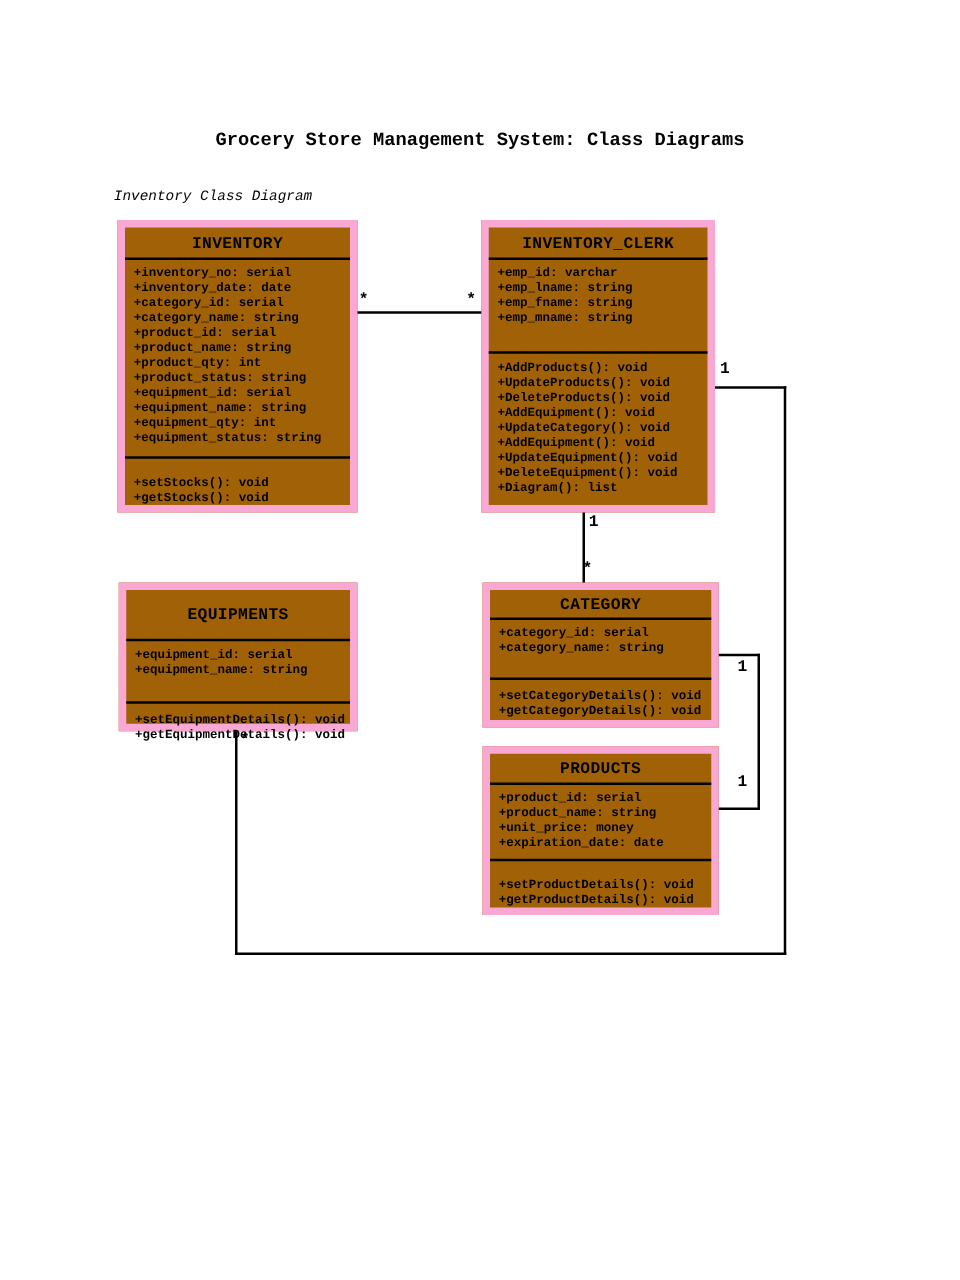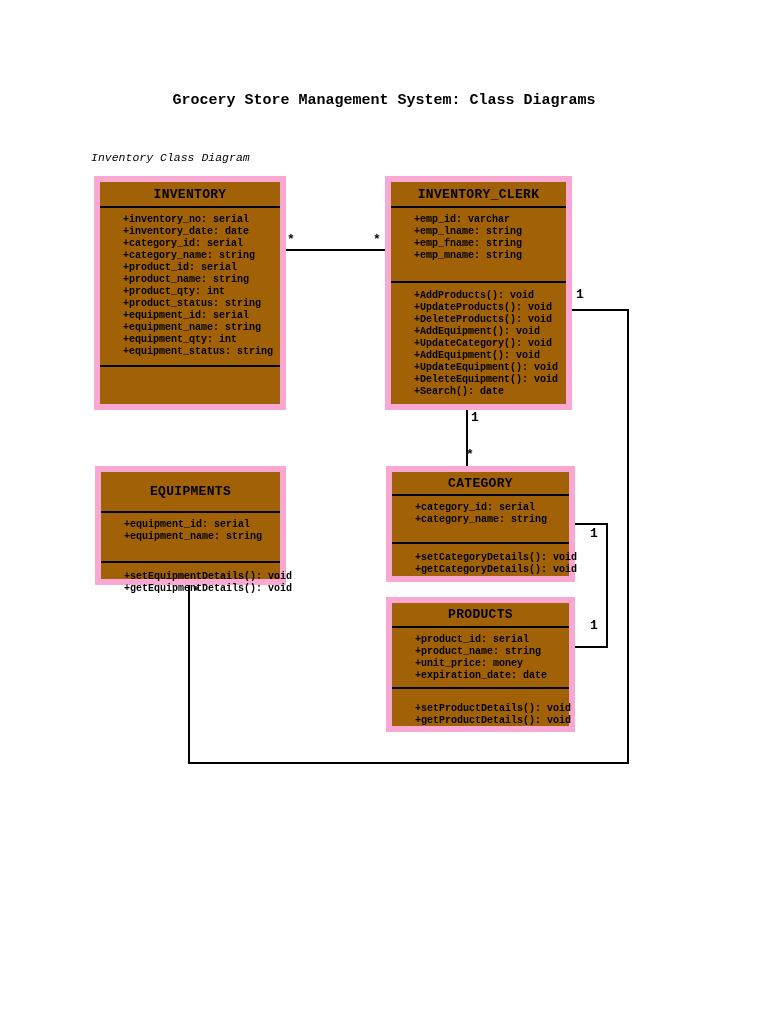--- a/index.html
+++ b/index.html
@@ -1,27 +1,27 @@
 <!DOCTYPE html>
 <html><head>
 <meta charset="utf-8">
 <style>
   html,body{margin:0;padding:0;background:#ffffff;}
   .page{position:relative;width:768px;height:1024px;background:#ffffff;overflow:hidden;
         font-family:"Liberation Mono","DejaVu Sans Mono",monospace;color:#000;}
-  .title{position:absolute;left:0;right:0;top:92px;margin:0;text-align:center;
+  .title{position:absolute;left:0;right:0;top:92px;margin:12px;text-align:center;
          font-size:15px;font-weight:bold;font-family:"Liberation Mono","DejaVu Sans Mono",monospace;}
   .subtitle{position:absolute;left:91px;top:151px;font-size:11.5px;font-style:italic;}
   .uml-class{position:absolute;border:6px solid #f9a8d4;background:#a16207;box-sizing:border-box;
              display:flex;flex-direction:column;}
   .cls-name{border-bottom:2px solid #000;display:flex;align-items:center;justify-content:center;
             font-weight:bold;font-size:13px;letter-spacing:0.3px;box-sizing:border-box;flex:none;}
   .cls-attrs{border-bottom:2px solid #000;box-sizing:border-box;padding:6px 3px 0 7px;flex:none;}
   .cls-methods{box-sizing:border-box;padding:15px 3px 0 7px;flex:1;}
-  .row{font-size:10px;font-weight:bold;line-height:12px;white-space:pre;margin-left:16px;}
+  .row{font-size:10px;font-weight:bold;line-height:12px;white-space:pre;}
   .seg{position:absolute;background:#000;}
   .mult{position:absolute;font-size:13px;font-weight:bold;line-height:14px;}
 </style>
 </head>
 <body>
 
 <div class="page">
 
   <h1 class="title">Grocery Store Management System: Class Diagrams</h1>
   <div class="subtitle">Inventory Class Diagram</div>
@@ -35,40 +35,44 @@
       <div class="row">+category_name: string</div>
       <div class="row">+product_id: serial</div>
       <div class="row">+product_name: string</div>
       <div class="row">+product_qty: int</div>
       <div class="row">+product_status: string</div>
       <div class="row">+equipment_id: serial</div>
       <div class="row">+equipment_name: string</div>
       <div class="row">+equipment_qty: int</div>
       <div class="row">+equipment_status: string</div>
     </div>
+    <div class="cls-methods">
+      <div class="row">+setStocks(): void</div>
+      <div class="row">+getStocks(): void</div>
+    </div>
   </div>
 
   <div class="uml-class" style="left:385px;top:176px;width:187px;height:234px">
     <div class="cls-name" style="height:26px">INVENTORY_CLERK</div>
     <div class="cls-attrs" style="height:75px">
       <div class="row">+emp_id: varchar</div>
       <div class="row">+emp_lname: string</div>
       <div class="row">+emp_fname: string</div>
       <div class="row">+emp_mname: string</div>
     </div>
     <div class="cls-methods" style="padding-top:7px">
       <div class="row">+AddProducts(): void</div>
       <div class="row">+UpdateProducts(): void</div>
       <div class="row">+DeleteProducts(): void</div>
       <div class="row">+AddEquipment(): void</div>
       <div class="row">+UpdateCategory(): void</div>
       <div class="row">+AddEquipment(): void</div>
       <div class="row">+UpdateEquipment(): void</div>
       <div class="row">+DeleteEquipment(): void</div>
-      <div class="row">+Search(): date</div>
+      <div class="row">+Diagram(): list</div>
     </div>
   </div>
 
   <div class="uml-class" style="left:95px;top:466px;width:191px;height:119px">
     <div class="cls-name" style="height:41px">EQUIPMENTS</div>
     <div class="cls-attrs" style="height:50px">
       <div class="row">+equipment_id: serial</div>
       <div class="row">+equipment_name: string</div>
     </div>
     <div class="cls-methods" style="padding-top:8px">

